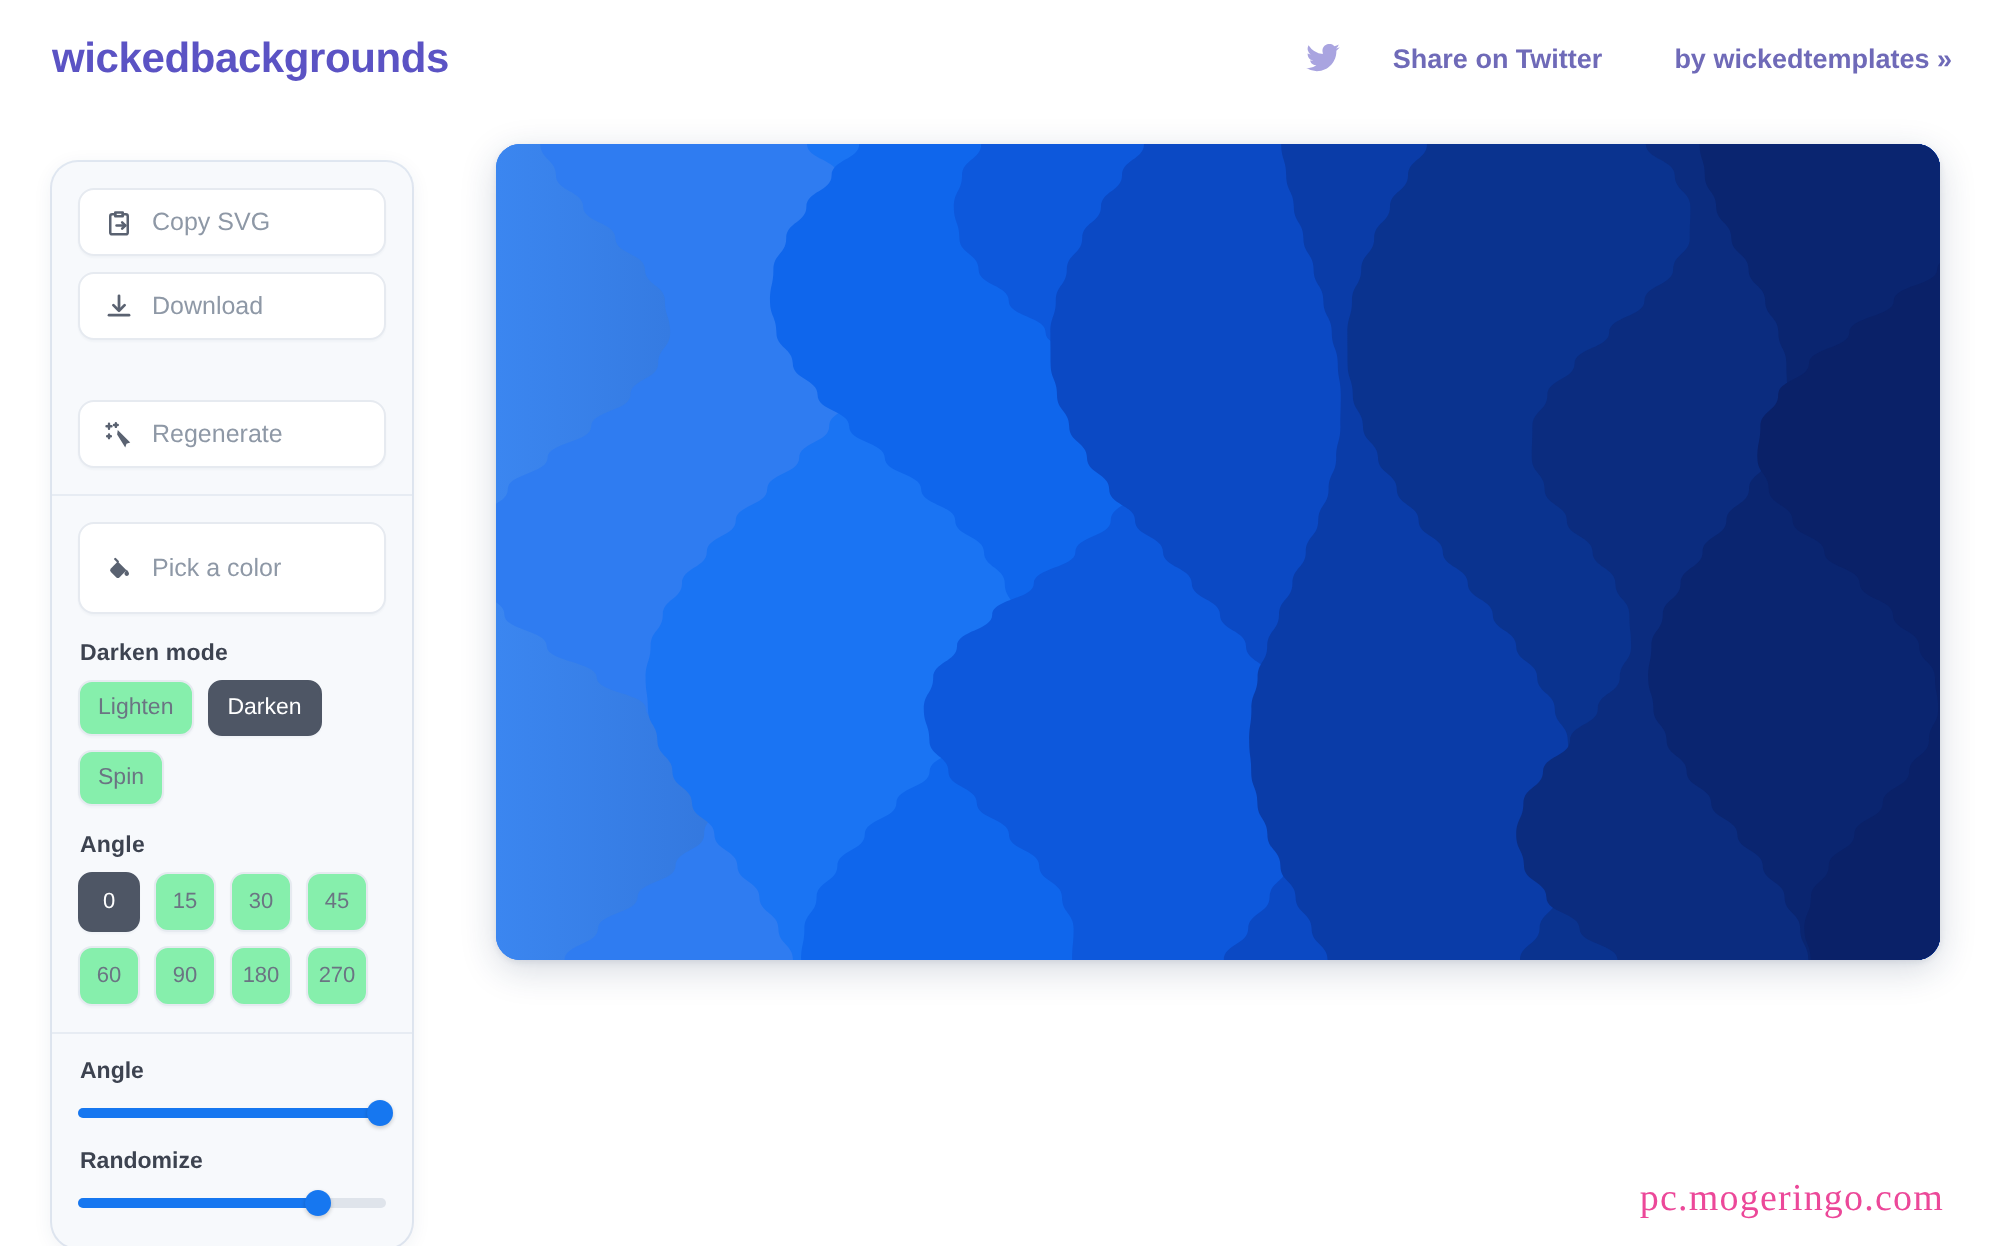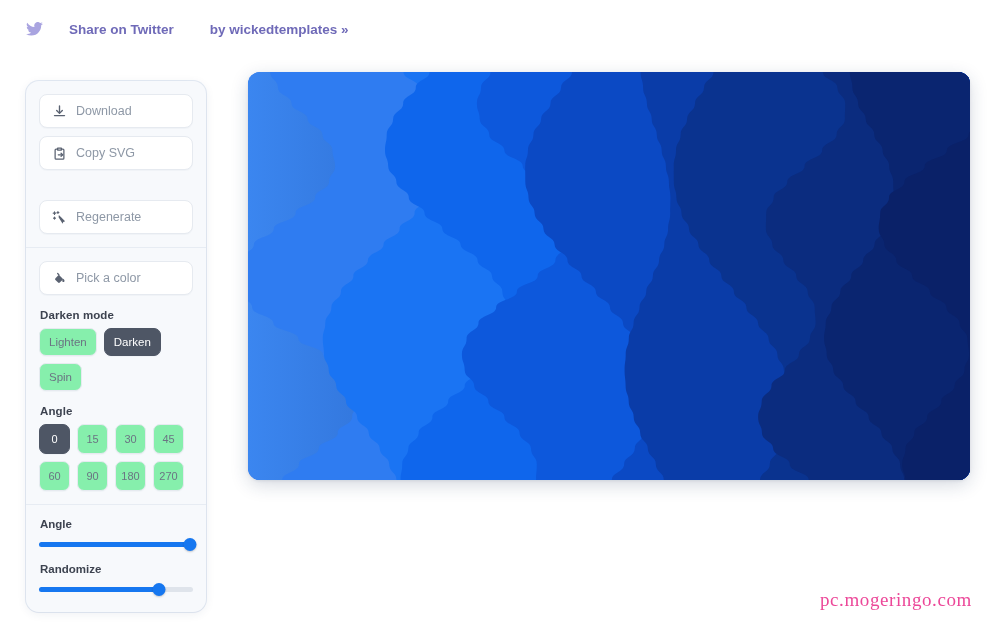--- a/index.html
+++ b/index.html
@@ -101,21 +101,21 @@
   }
   .action-btn:last-child { margin-bottom: 0; margin-top: 22px; }
   .action-btn .ic { width: 15px; height: 15px; flex: 0 0 15px; color: #5a6271; display: block; }
   .action-btn .ic svg { display: block; width: 15px; height: 15px; }
 
   
   .picker-btn {
     display: flex;
     align-items: center;
     gap: 9px;
-    height: 34px;
+    height: 46px;
     padding: 0 12px;
     background: #ffffff;
     border: 1px solid #e6eaf0;
     border-radius: 8px;
     font-size: 12.5px;
     color: #8e98a6;
     cursor: pointer;
     box-shadow: 0 1px 1px rgba(40,60,100,0.03);
   }
   .picker-btn .ic { width: 15px; height: 15px; flex: 0 0 15px; color: #5a6271; display: block; }
@@ -235,20 +235,21 @@
     letter-spacing: 0.6px;
     white-space: nowrap;
   }
 </style>
 </head>
 <body>
 
 <div class="page">
 
   <div class="header">
+    <div class="brand">wickedbackgrounds</div>
     <div class="header-right">
 
       <a class="header-link">
         <span class="twitter-icon">
           <svg width="17" height="14" viewBox="0 0 24 20" fill="#a9a4e0">
             <path d="M24 2.4c-.9.4-1.8.66-2.8.78A4.9 4.9 0 0 0 23.3.4c-.95.56-2 .97-3.13 1.2A4.9 4.9 0 0 0 11.8 6.1c0 .38.04.76.12 1.12A13.9 13.9 0 0 1 1.67.9 4.9 4.9 0 0 0 3.2 7.43a4.85 4.85 0 0 1-2.22-.6v.06a4.9 4.9 0 0 0 3.93 4.8c-.4.12-.84.18-1.29.18-.32 0-.62-.03-.92-.09a4.9 4.9 0 0 0 4.58 3.4A9.85 9.85 0 0 1 0 17.2a13.87 13.87 0 0 0 7.55 2.2c9.06 0 14-7.5 14-14v-.64A9.9 9.9 0 0 0 24 2.4z"></path>
           </svg>
         </span>
         <span>Share on Twitter</span>
       </a>
@@ -256,42 +257,42 @@
       <a class="header-link">
         <span>by wickedtemplates »</span>
       </a>
 
     </div>
   </div>
 
   <div class="sidebar">
 
     <div class="sb-section">
-
-      <div class="action-btn">
-        <span class="ic">
-          <svg viewBox="0 0 24 24" fill="none" stroke="currentColor" stroke-width="2.2" stroke-linecap="round" stroke-linejoin="round">
-            <path d="M12 3v11"></path>
-              <path d="M7.5 10.5L12 15l4.5-4.5"></path>
-              <path d="M4 18.5h16"></path>
-          </svg>
-        </span>
-        <span>Download</span>
-      </div>
 
       <div class="action-btn">
         <span class="ic">
           <svg viewBox="0 0 24 24" fill="none" stroke="currentColor" stroke-width="2" stroke-linecap="round" stroke-linejoin="round">
             <path d="M9 3.5h6v3H9z"></path>
             <path d="M15 5h2.5A1.5 1.5 0 0 1 19 6.5v13A1.5 1.5 0 0 1 17.5 21h-11A1.5 1.5 0 0 1 5 19.5v-13A1.5 1.5 0 0 1 6.5 5H9"></path>
             <path d="M10 14h7"></path>
               <path d="M14.5 11.5L17 14l-2.5 2.5"></path>
           </svg>
         </span>
         <span>Copy SVG</span>
+      </div>
+
+      <div class="action-btn">
+        <span class="ic">
+          <svg viewBox="0 0 24 24" fill="none" stroke="currentColor" stroke-width="2.2" stroke-linecap="round" stroke-linejoin="round">
+            <path d="M12 3v11"></path>
+              <path d="M7.5 10.5L12 15l4.5-4.5"></path>
+              <path d="M4 18.5h16"></path>
+          </svg>
+        </span>
+        <span>Download</span>
       </div>
 
       <div class="action-btn">
         <span class="ic">
           <svg viewBox="0 0 24 24" fill="none" stroke="currentColor" stroke-width="1.9" stroke-linecap="round" stroke-linejoin="round">
             <path d="M4 3v4M2 5h4"></path>
             <path d="M9.5 2.5v3M8 4h3"></path>
             <path d="M4 11.5v3M2.5 13h3"></path>
             <path d="M11 8l10 10-3 1-1 3-6.5-10.5z" fill="currentColor" stroke="none"></path>
           </svg>

